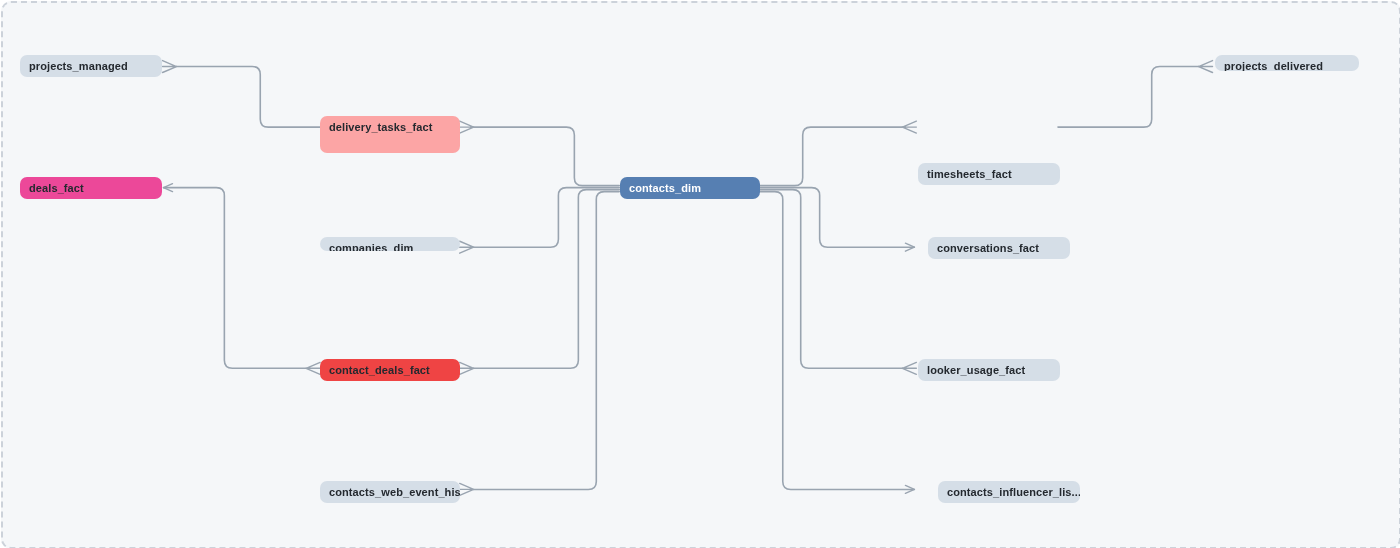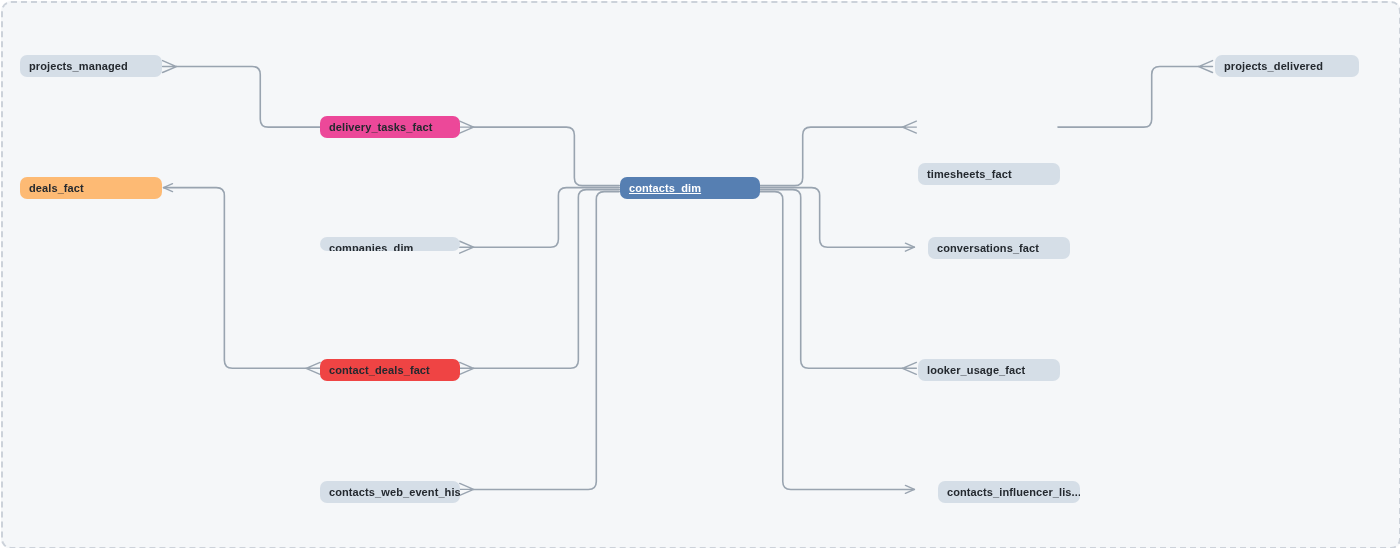--- a/index.html
+++ b/index.html
@@ -66,25 +66,25 @@
       <path d="M1199,64 L1213,58 M1199,64 L1213,70 M1199,64 L1213,64" fill="none" stroke="#99a4b0" stroke-width="1.4" stroke-linecap="round" stroke-linejoin="round"></path>
       <path d="M758,186 L811,186 Q819,186 819,194 L819,238 Q819,246 827,246 L914,246" fill="none" stroke="#99a4b0" stroke-width="1.6" stroke-linecap="round" stroke-linejoin="round"></path>
       <path d="M905,242 L914,246 L905,250" fill="none" stroke="#99a4b0" stroke-width="1.4" stroke-linecap="round" stroke-linejoin="round"></path>
       <path d="M758,188 L792,188 Q800,188 800,196 L800,360 Q800,368 808,368 L902,368" fill="none" stroke="#99a4b0" stroke-width="1.6" stroke-linecap="round" stroke-linejoin="round"></path>
       <path d="M902,368 L916,362 M902,368 L916,374 M902,368 L916,368" fill="none" stroke="#99a4b0" stroke-width="1.4" stroke-linecap="round" stroke-linejoin="round"></path>
       <path d="M758,190 L774,190 Q782,190 782,198 L782,482 Q782,490 790,490 L914,490" fill="none" stroke="#99a4b0" stroke-width="1.6" stroke-linecap="round" stroke-linejoin="round"></path>
       <path d="M905,486 L914,490 L905,494" fill="none" stroke="#99a4b0" stroke-width="1.4" stroke-linecap="round" stroke-linejoin="round"></path>
     </svg>
   <div id="node-layer">
       <div class="node" style="left: 17px; top: 52px; width: 142px; height: 22px; background: rgb(213, 222, 231); color: rgb(36, 41, 47);"><span>projects_managed</span></div>
-      <div class="node" style="left: 17px; top: 174px; width: 142px; height: 22px; background: #fdba74; color: rgb(36, 41, 47);"><span>deals_fact</span></div>
-      <div class="node" style="left: 317px; top: 113px; width: 140px; height: 22px; background: #ec4899; color: rgb(36, 41, 47);"><span>delivery_tasks_fact</span></div>
+      <div class="node" style="left: 17px; top: 174px; width: 142px; height: 22px; background: #ec4899; color: rgb(36, 41, 47);"><span>deals_fact</span></div>
+      <div class="node" style="left: 317px; top: 113px; width: 140px; height: 37px; background: #fca5a5; color: rgb(36, 41, 47);"><span>delivery_tasks_fact</span></div>
       <div class="node" style="left: 317px; top: 234px; width: 140px; height: 14px; background: rgb(213, 222, 231); color: rgb(36, 41, 47);"><span>companies_dim</span></div>
       <div class="node" style="left: 317px; top: 356px; width: 140px; height: 22px; background: #ef4444; color: rgb(36, 41, 47);"><span>contact_deals_fact</span></div>
       <div class="node" style="left: 317px; top: 478px; width: 140px; height: 22px; background: rgb(213, 222, 231); color: rgb(36, 41, 47);"><span>contacts_web_event_hist...</span></div>
-      <div class="node" style="left: 617px; top: 174px; width: 140px; height: 22px; background: rgb(86, 127, 178); color: rgb(255, 255, 255); text-decoration: underline;"><span>contacts_dim</span></div>
+      <div class="node" style="left: 617px; top: 174px; width: 140px; height: 22px; background: rgb(86, 127, 178); color: rgb(255, 255, 255);"><span>contacts_dim</span></div>
       <div class="node" style="left: 915px; top: 113px; width: 142px; height: 22px; background: rgb(213, 222, 231); color: rgb(36, 41, 47); margin-top: 47px;"><span>timesheets_fact</span></div>
       <div class="node" style="left: 925px; top: 234px; width: 142px; height: 22px; background: rgb(213, 222, 231); color: rgb(36, 41, 47);"><span>conversations_fact</span></div>
       <div class="node" style="left: 915px; top: 356px; width: 142px; height: 22px; background: rgb(213, 222, 231); color: rgb(36, 41, 47);"><span>looker_usage_fact</span></div>
       <div class="node" style="left: 915px; top: 478px; width: 142px; height: 22px; background: rgb(213, 222, 231); color: rgb(36, 41, 47); margin-left: 20px;"><span>contacts_influencer_lis...</span></div>
-      <div class="node" style="left: 1212px; top: 52px; width: 144px; height: 22px; background: rgb(213, 222, 231); color: rgb(36, 41, 47);"><span>projects_delivered</span></div>
+      <div class="node" style="left: 1212px; top: 52px; width: 144px; height: 16px; background: rgb(213, 222, 231); color: rgb(36, 41, 47);"><span>projects_delivered</span></div>
     </div>
 </div>
 
 </body></html>

